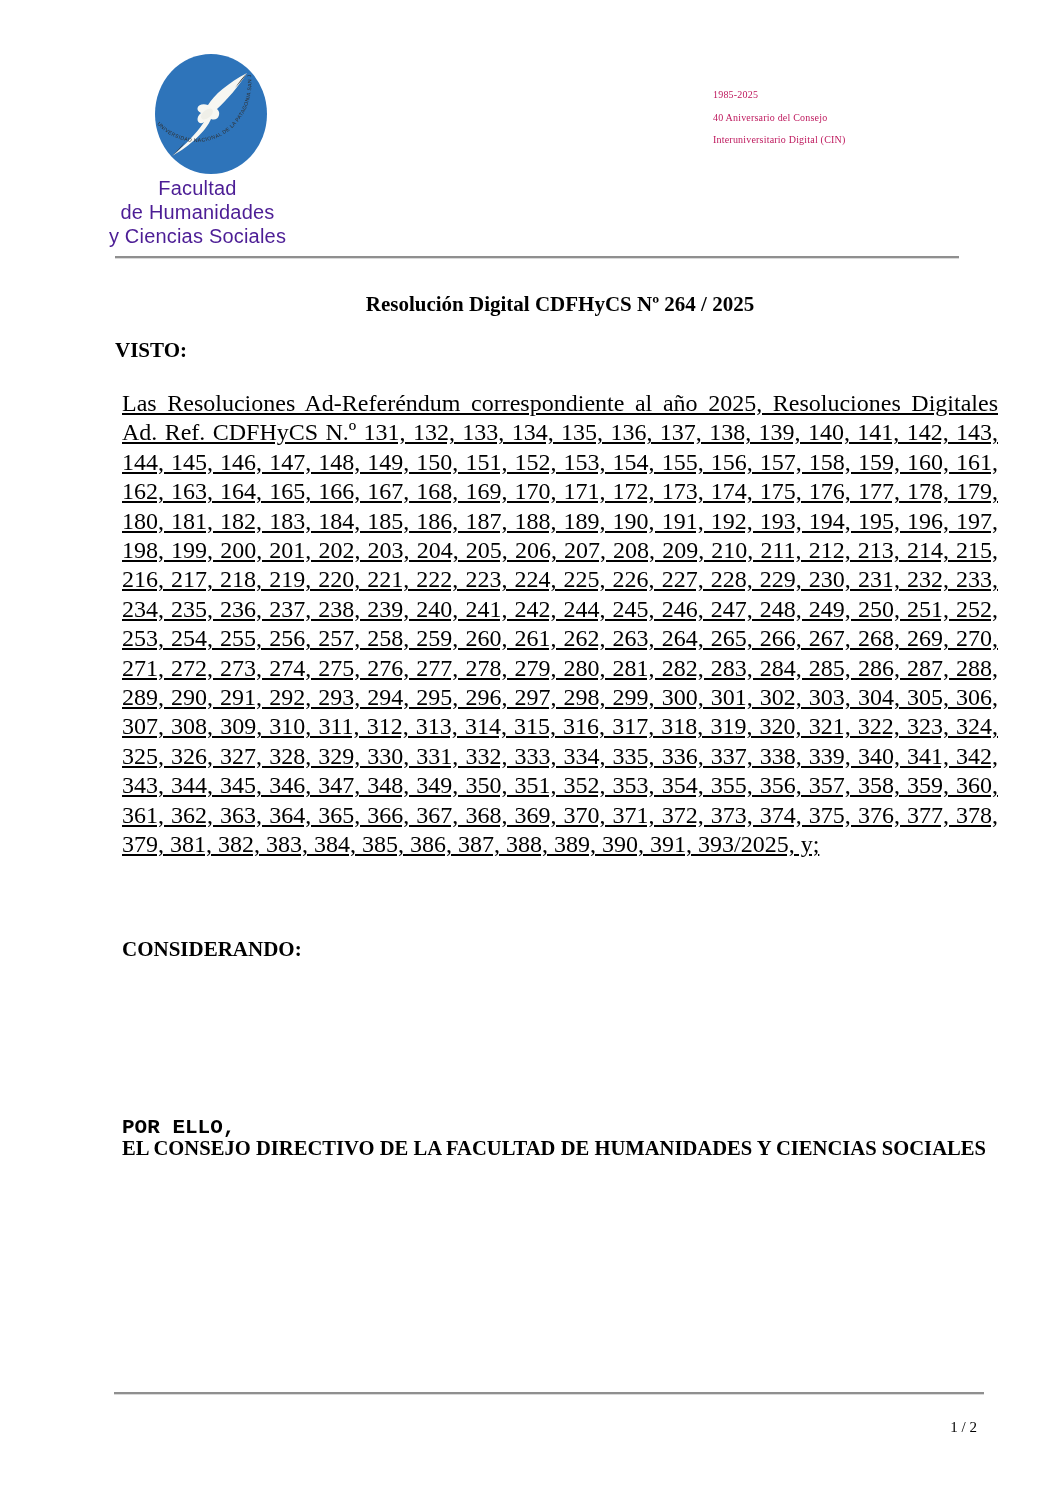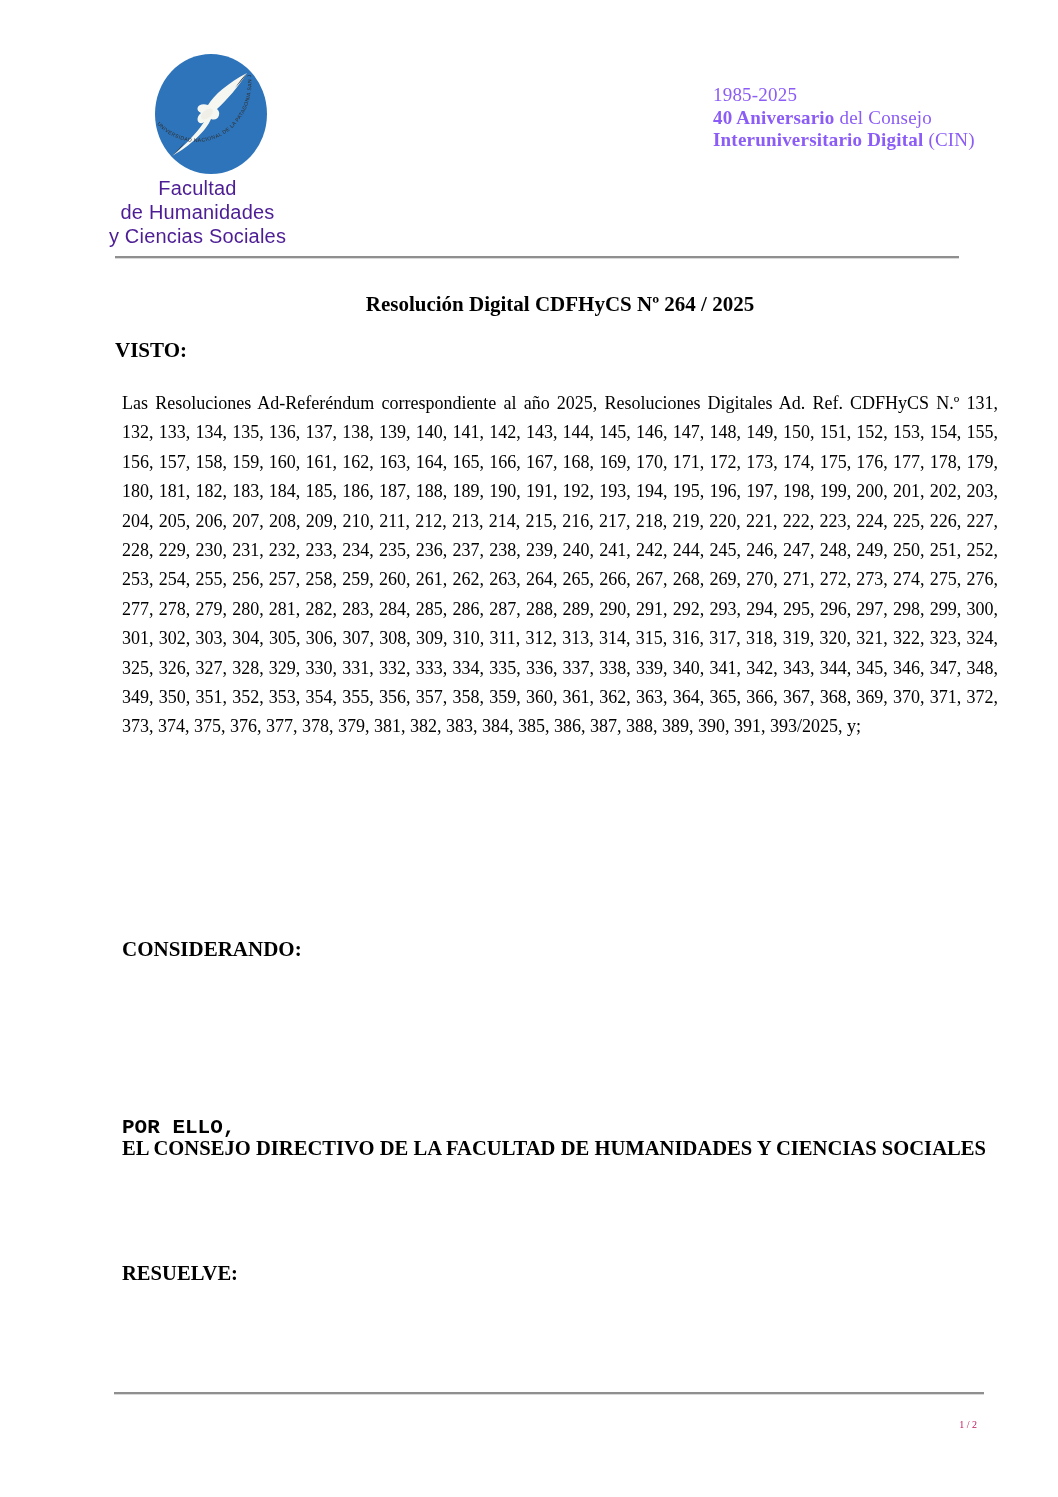--- a/index.html
+++ b/index.html
@@ -21,25 +21,25 @@
     text-align:center;
     font-family:"Liberation Sans","DejaVu Sans",sans-serif;
     font-weight:400;
     font-size:20px; line-height:24px;
     color:#4c1d95;
     letter-spacing:0.2px;
   }
 
   .anniversary {
     left:713px; top:84px;
-    font-size:19px; line-height:22.5px;
-    color:#8b5cf6;
+    font-size:10px; line-height:22.5px;
+    color:#be185d;
     letter-spacing:0.2px;
   }
-  .anniversary b { font-weight:700; }
+  .anniversary b { font-weight:400; }
 
   .rule {
     height:2px; background:#8f8f8f;
     border-bottom:1px solid #d9d9d9;
   }
   .rule-top    { left:115px; top:256px;  width:844px; }
   .rule-bottom { left:114px; top:1392px; width:870px; }
 
   
   .doc-title {
@@ -49,39 +49,40 @@
   }
   .heading {
     font-size:21px; font-weight:700;
   }
   .h-visto        { left:115px; top:338px; }
   .h-considerando { left:122px; top:937px; }
   .h-porello      { left:122px; top:1116px;font-family:Liberation Mono, monospace; }
 
   .para {
     left:122px; width:876px;
-    font-size:18px; line-height:29.4px;
+    font-size:24px; line-height:29.4px;
     text-align:justify;
+    text-decoration:underline;
   }
   .p-visto        { top:389px; }
   .p-considerando { top:962px; }
 
   .centered-bold {
     left:122px; width:876px;
     text-align:left;
     font-size:20.6px; line-height:30px;
     font-weight:700;
   }
   .c-directive { top:1133px; }
   .c-resuelve  { top:1258px; }
 
   .page-number {
     right:81px; top:1419px;
-    font-size:10px;
-    color:#be185d;
+    font-size:15px;
+    color:#000000;
   }
 </style>
 </head>
 <body>
 
 <div class="page">
 
   <svg class="abs logo-svg" width="122" height="127" viewBox="0 0 122 127">
     <ellipse cx="61" cy="62" rx="56" ry="60" fill="#2e74ba"></ellipse>
 
@@ -118,18 +119,17 @@
 
   <div class="abs heading h-visto">VISTO:</div>
   <div class="abs para p-visto">Las Resoluciones Ad-Referéndum correspondiente al año 2025, Resoluciones Digitales Ad. Ref. CDFHyCS N.º 131, 132, 133, 134, 135, 136, 137, 138, 139, 140, 141, 142, 143, 144, 145, 146, 147, 148, 149, 150, 151, 152, 153, 154, 155, 156, 157, 158, 159, 160, 161, 162, 163, 164, 165, 166, 167, 168, 169, 170, 171, 172, 173, 174, 175, 176, 177, 178, 179, 180, 181, 182, 183, 184, 185, 186, 187, 188, 189, 190, 191, 192, 193, 194, 195, 196, 197, 198, 199, 200, 201, 202, 203, 204, 205, 206, 207, 208, 209, 210, 211, 212, 213, 214, 215, 216, 217, 218, 219, 220, 221, 222, 223, 224, 225, 226, 227, 228, 229, 230, 231, 232, 233, 234, 235, 236, 237, 238, 239, 240, 241, 242, 244, 245, 246, 247, 248, 249, 250, 251, 252, 253, 254, 255, 256, 257, 258, 259, 260, 261, 262, 263, 264, 265, 266, 267, 268, 269, 270, 271, 272, 273, 274, 275, 276, 277, 278, 279, 280, 281, 282, 283, 284, 285, 286, 287, 288, 289, 290, 291, 292, 293, 294, 295, 296, 297, 298, 299, 300, 301, 302, 303, 304, 305, 306, 307, 308, 309, 310, 311, 312, 313, 314, 315, 316, 317, 318, 319, 320, 321, 322, 323, 324, 325, 326, 327, 328, 329, 330, 331, 332, 333, 334, 335, 336, 337, 338, 339, 340, 341, 342, 343, 344, 345, 346, 347, 348, 349, 350, 351, 352, 353, 354, 355, 356, 357, 358, 359, 360, 361, 362, 363, 364, 365, 366, 367, 368, 369, 370, 371, 372, 373, 374, 375, 376, 377, 378, 379, 381, 382, 383, 384, 385, 386, 387, 388, 389, 390, 391, 393/2025, y;</div>
 
   <div class="abs heading h-considerando">CONSIDERANDO:</div>
 
   <div class="abs heading h-porello">POR ELLO,</div>
 
   <div class="abs centered-bold c-directive">EL CONSEJO DIRECTIVO DE LA FACULTAD DE HUMANIDADES Y CIENCIAS SOCIALES</div>
 
-  <div class="abs centered-bold c-resuelve">RESUELVE:</div>
 
   <div class="abs rule rule-bottom"></div>
   <div class="abs page-number">1 / 2</div>
 
 </div>
 
 </body></html>

